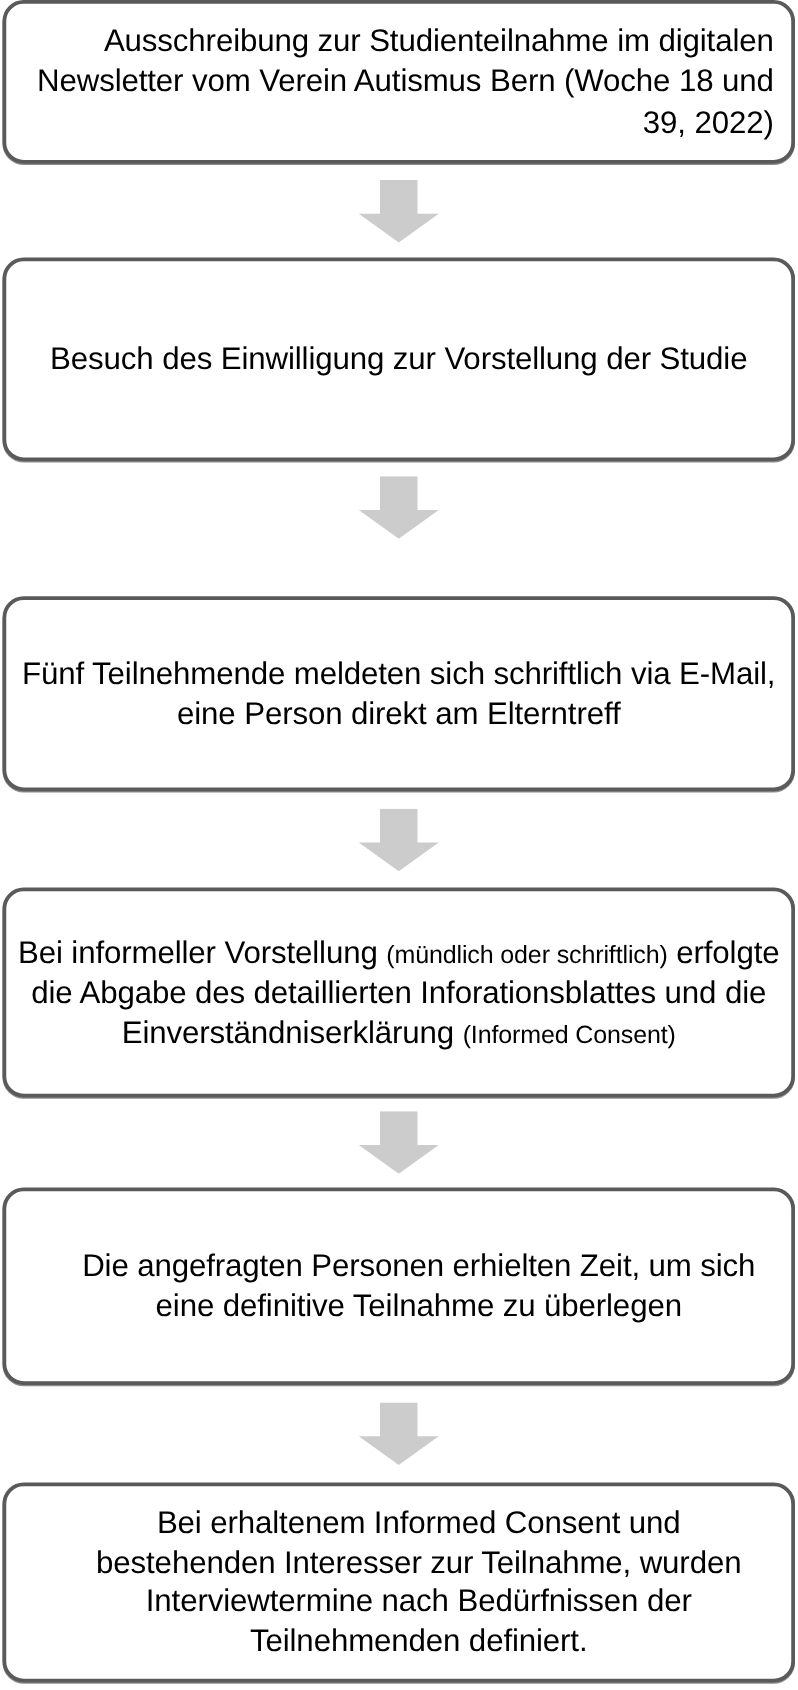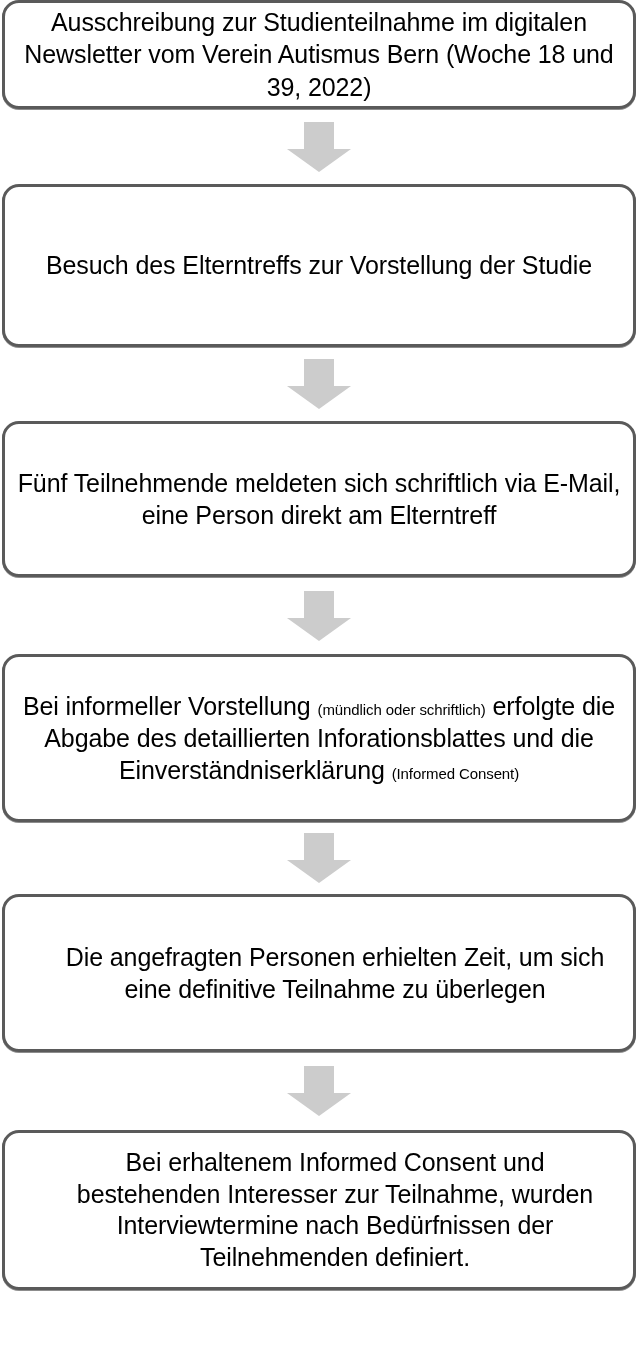--- a/index.html
+++ b/index.html
@@ -46,28 +46,28 @@
     width: 100%;
     padding: 0 10px;
     box-sizing: border-box;
     font-size: 25px;
     line-height: 1.30;
     letter-spacing: -0.1px;
     font-weight: 400;
   }
 
   .note {
-    font-size: 15px;
+    font-size: 20px;
     line-height: 1.30;
   }
 
   
-  .node-1 { height: 109px; }
+  .node-1 { height: 131px; text-align: right; }
   .node-2 { height: 163px; }
-  .node-3 { height: 156px; }
+  .node-3 { height: 156px; margin-top: 34px; }
   .node-4 { height: 168px; }
   .node-5 { height: 158px; padding-left: 32px; }
   .node-6 { height: 160px; }
 
   .node-1 .node-text { padding: 0 14px; }
   .node-2 .node-text { padding: 0 14px; }
   .node-3 .node-text { padding: 0 10px; }
   .node-4 .node-text { padding: 0 6px; line-height: 1.28; }
   .node-5 .node-text { padding: 0 18px; }
   .node-6 .node-text { padding: 0 19px; line-height: 1.26; margin-left: 32px; }
@@ -101,21 +101,21 @@
     <span class="node-text">Ausschreibung zur Studienteilnahme im digitalen Newsletter vom Verein Autismus Bern (Woche 18 und 39, 2022)</span>
   </div>
 
   <div class="connector c1">
     <svg class="arrow-down" viewBox="0 0 64 50" aria-hidden="true">
       <polygon points="17,0 47,0 47,27 64,27 32,50 0,27 17,27" fill="#cccccc"></polygon>
     </svg>
   </div>
 
   <div class="node node-2">
-    <span class="node-text">Besuch des Elterntreffs zur Vorstellung der Studie</span>
+    <span class="node-text">Besuch des Einwilligung zur Vorstellung der Studie</span>
   </div>
 
   <div class="connector c2">
     <svg class="arrow-down" viewBox="0 0 64 50" aria-hidden="true">
       <polygon points="17,0 47,0 47,27 64,27 32,50 0,27 17,27" fill="#cccccc"></polygon>
     </svg>
   </div>
 
   <div class="node node-3">
     <span class="node-text">Fünf Teilnehmende meldeten sich schriftlich via E-Mail, eine Person direkt am Elterntreff</span>

